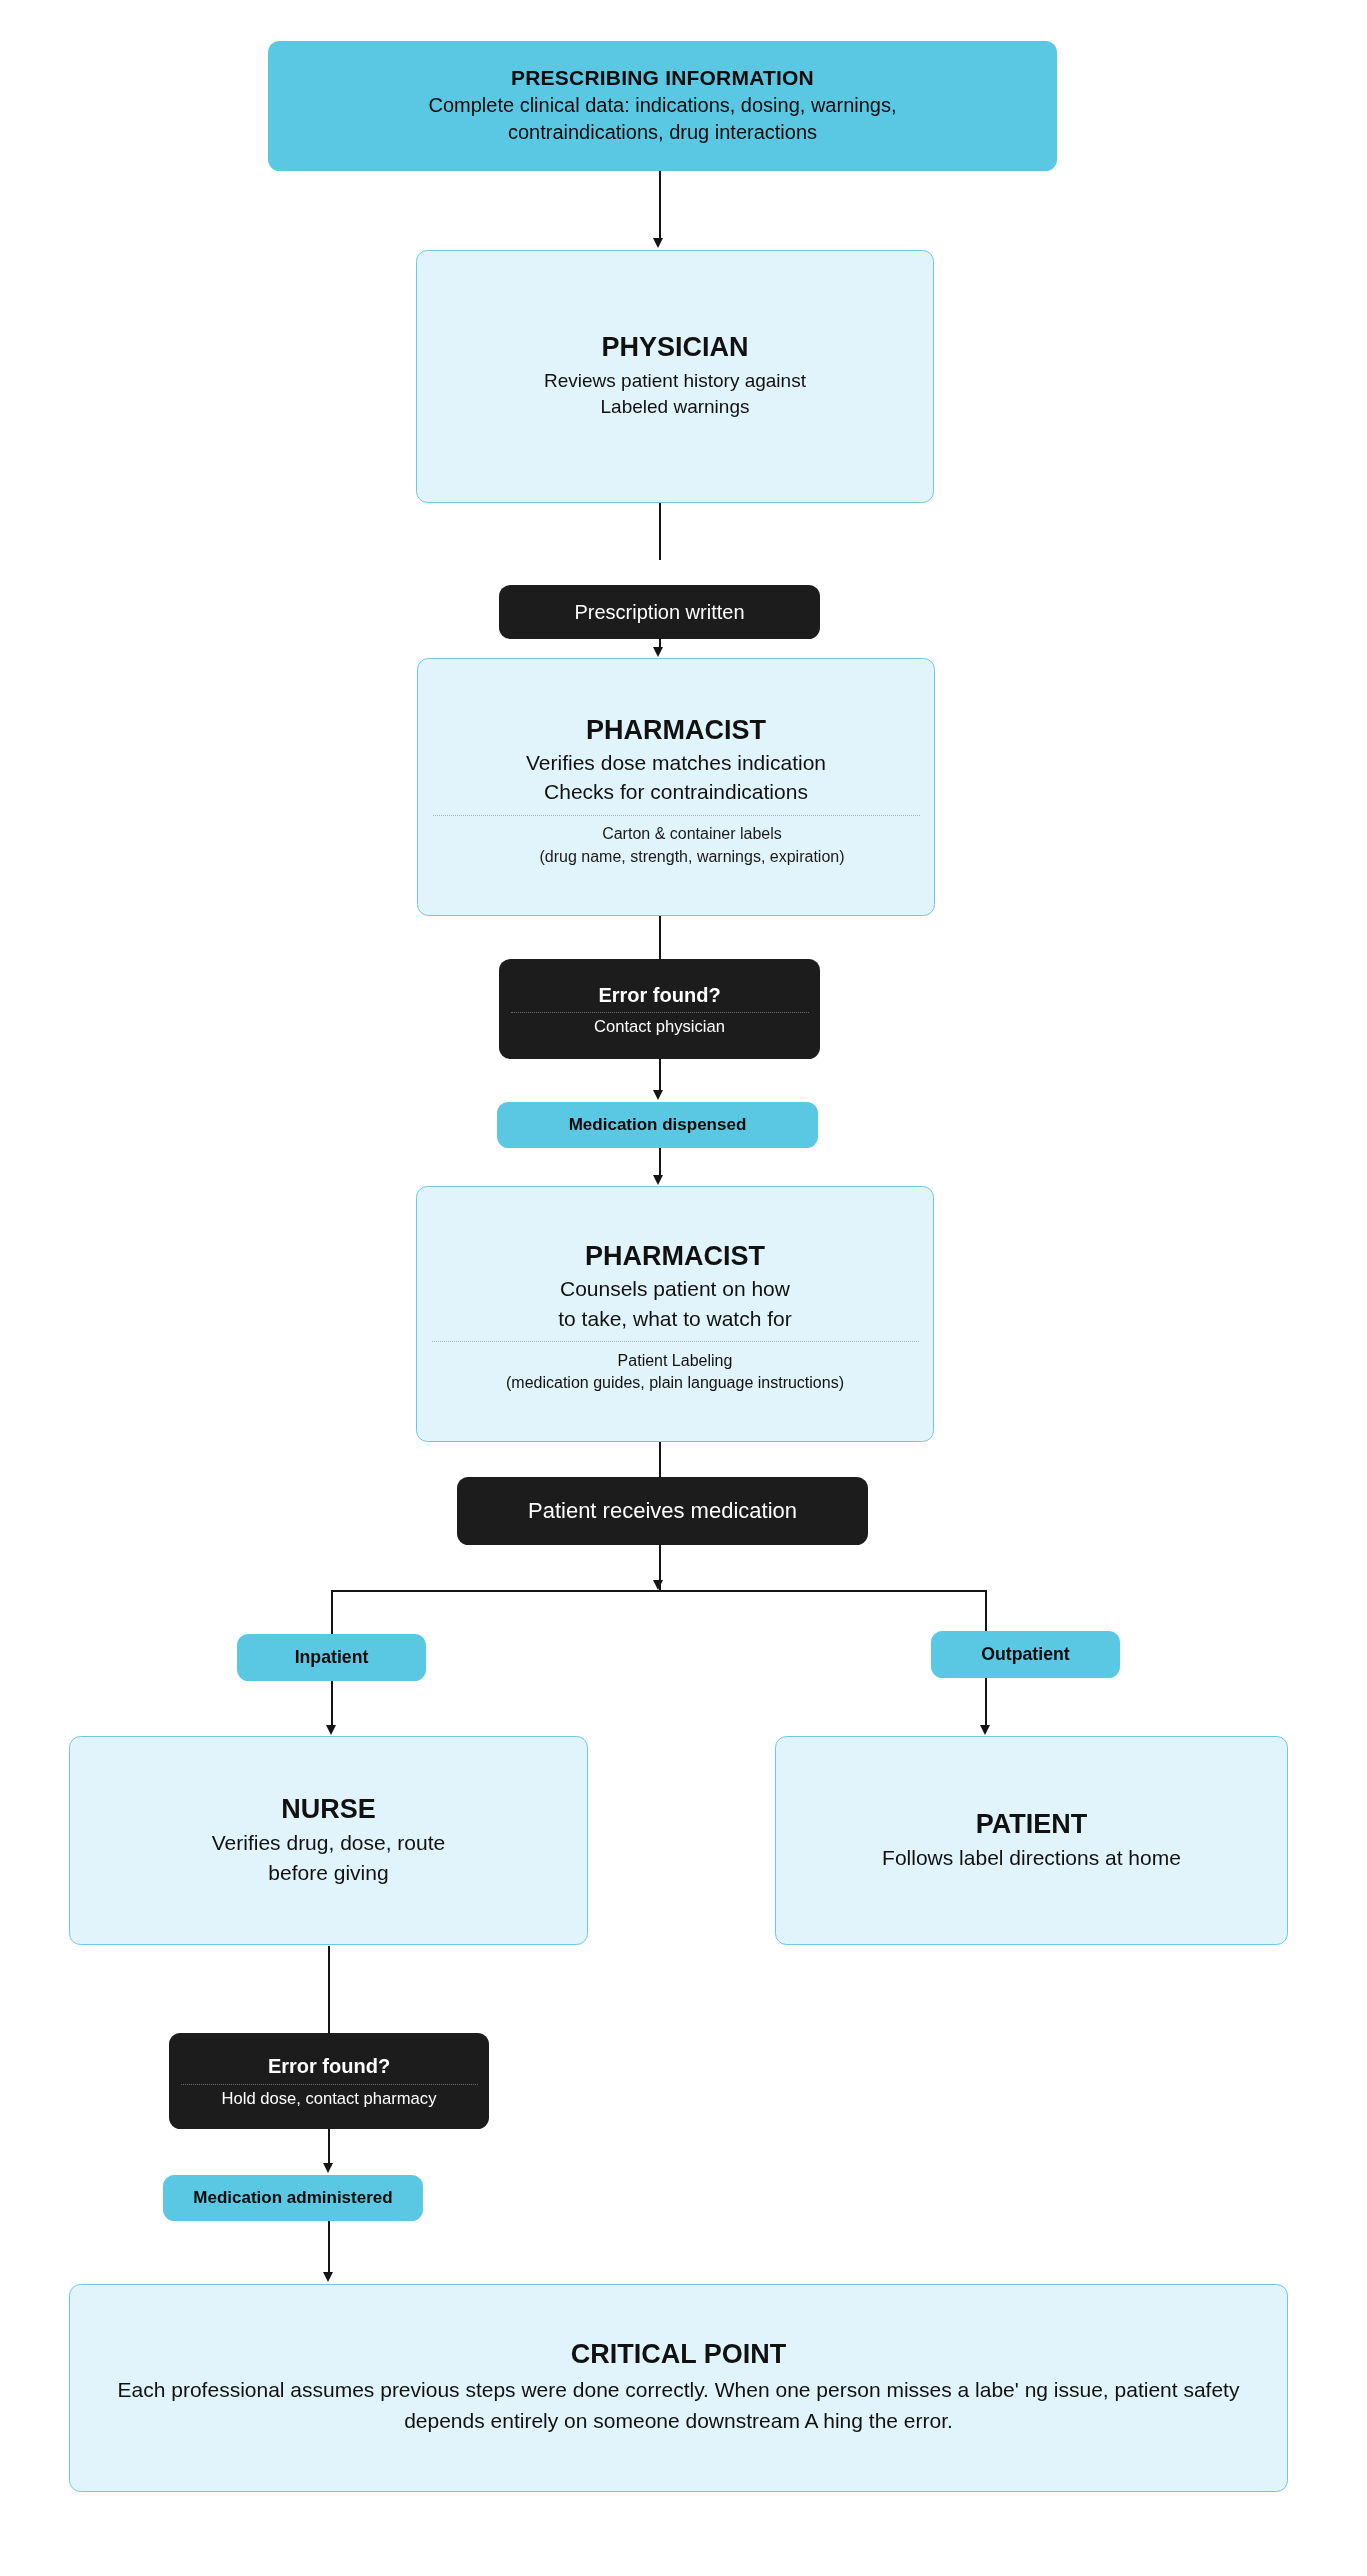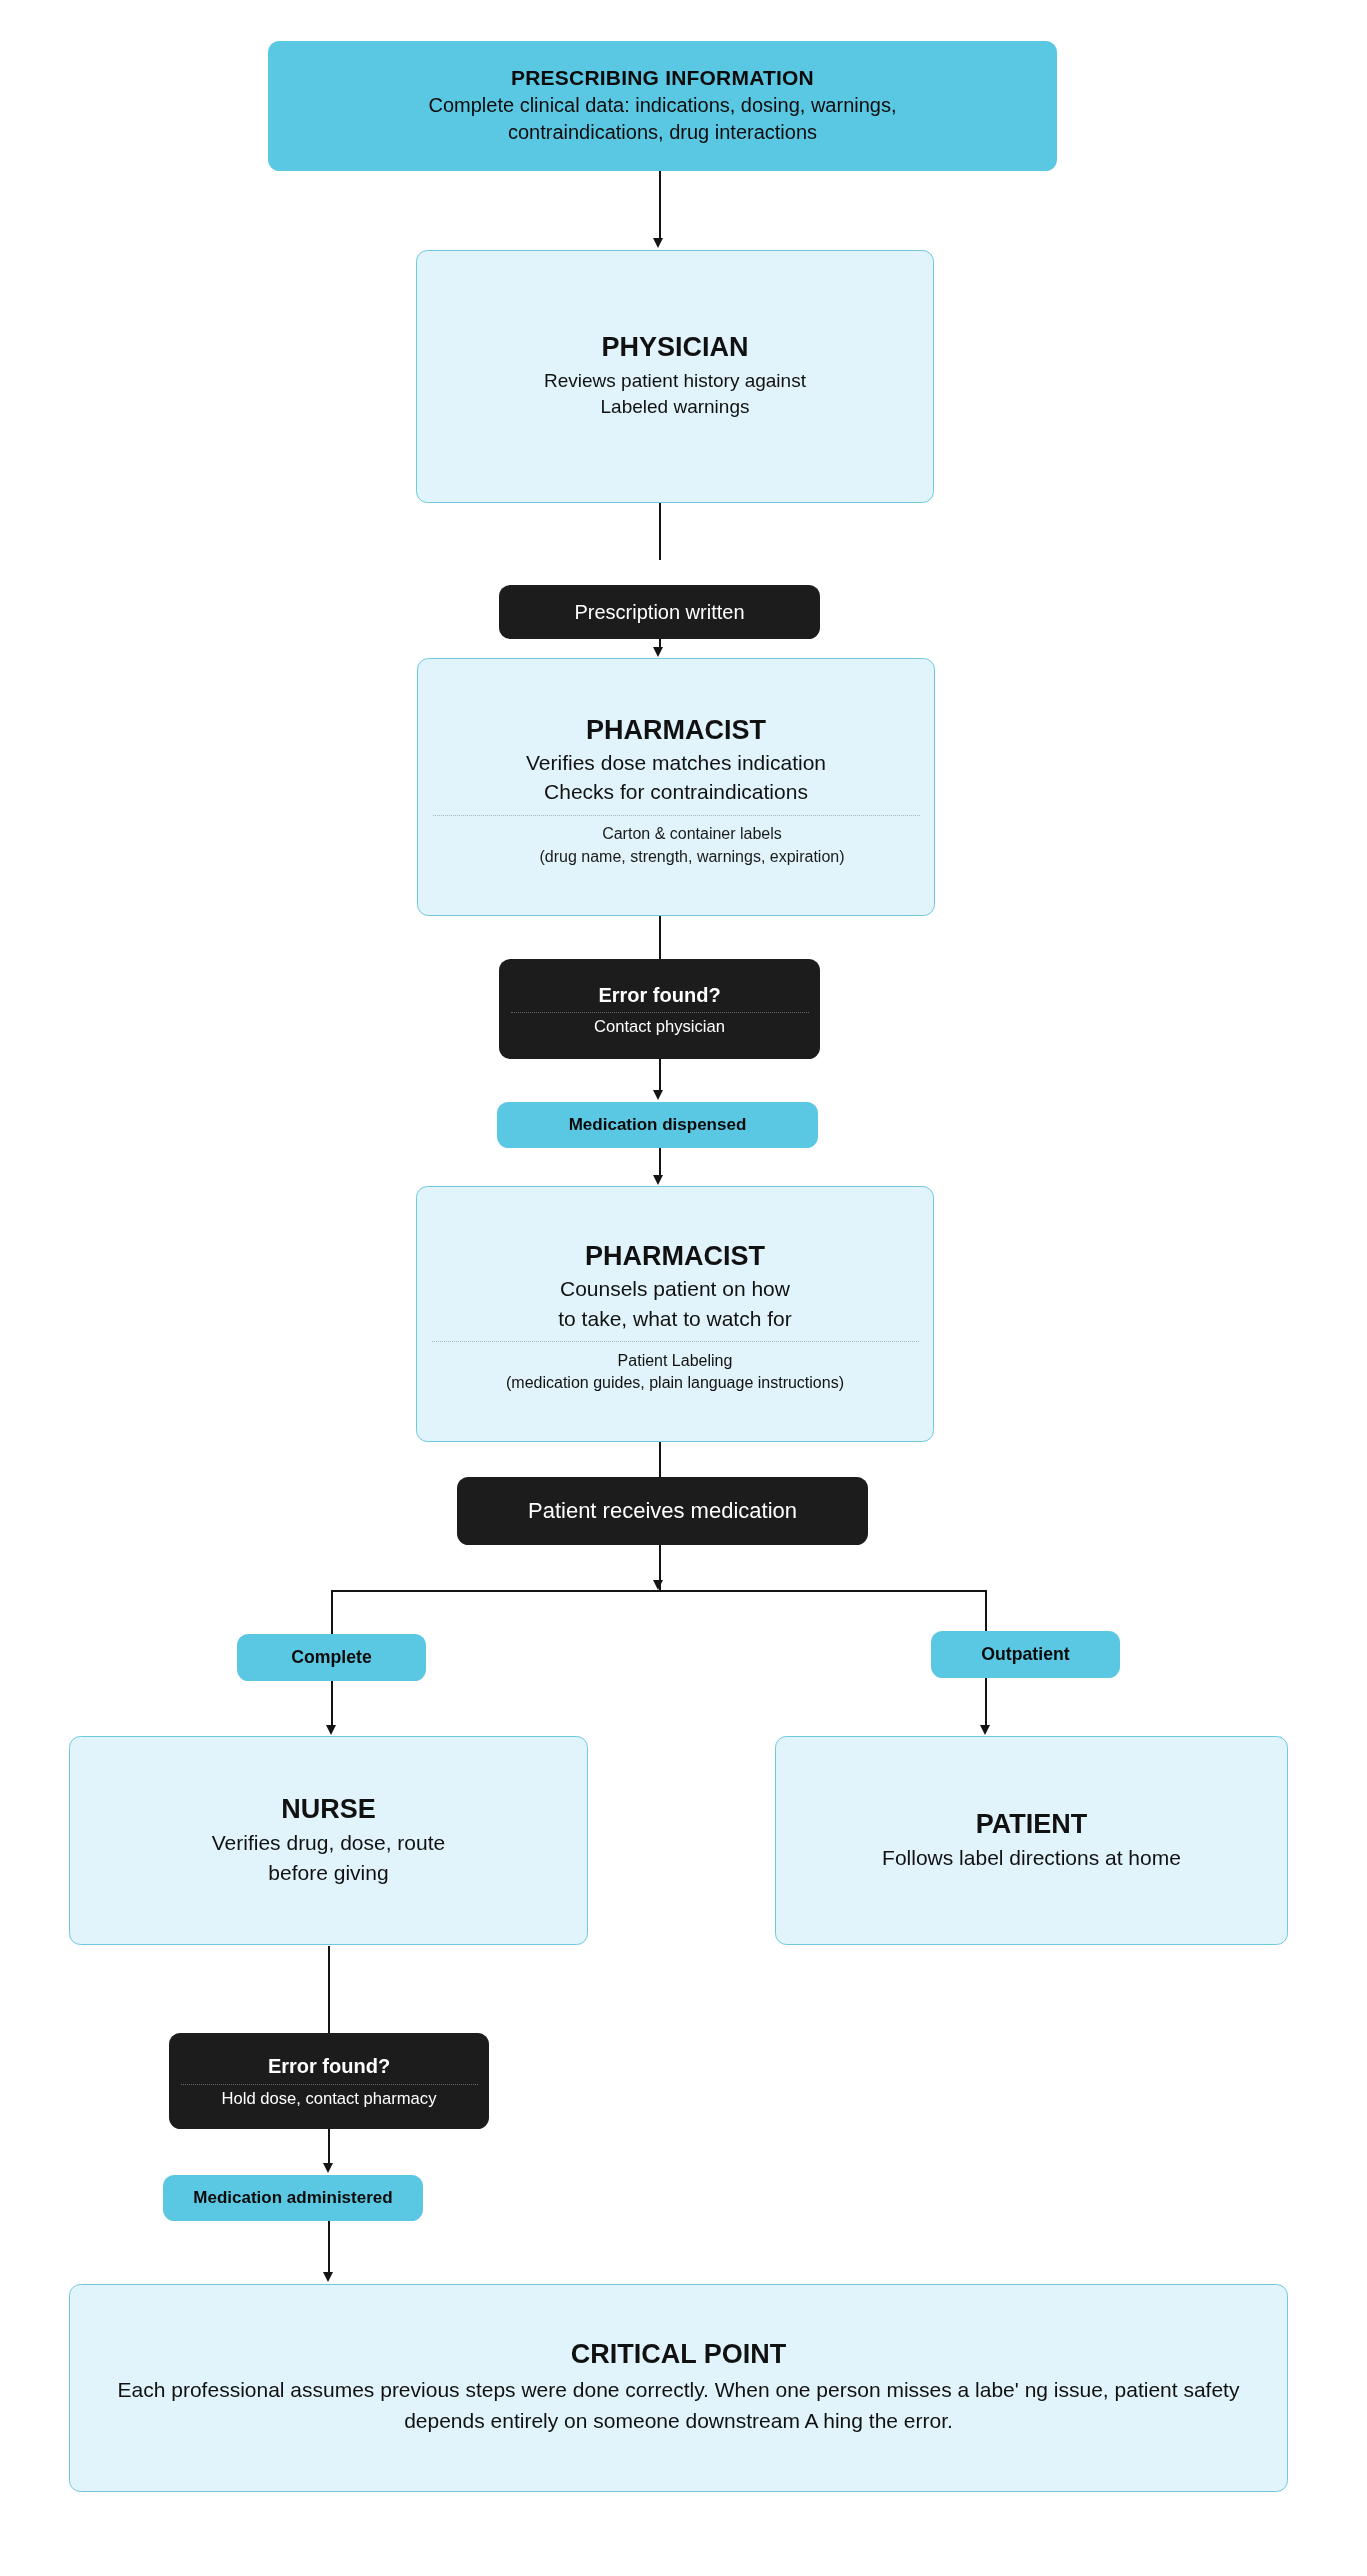--- a/index.html
+++ b/index.html
@@ -178,21 +178,21 @@
     <span class="divider"></span>
     <span class="metaline" style="white-space:pre-line;">Patient Labeling
 (medication guides, plain language instructions)</span>
   </div>
 
   <div id="lbl-receives" class="node dark">
     <span class="title">Patient receives medication</span>
   </div>
 
   <div id="lbl-inpatient" class="node cyan">
-    <span class="title">Complete</span>
+    <span class="title">Inpatient</span>
   </div>
 
   <div id="lbl-outpatient" class="node cyan">
     <span class="title">Outpatient</span>
   </div>
 
   <div id="n-nurse" class="node lightblue">
     <span class="title">NURSE</span>
     <span class="sub" style="white-space:pre-line;">Verifies drug, dose, route
 before giving</span>

